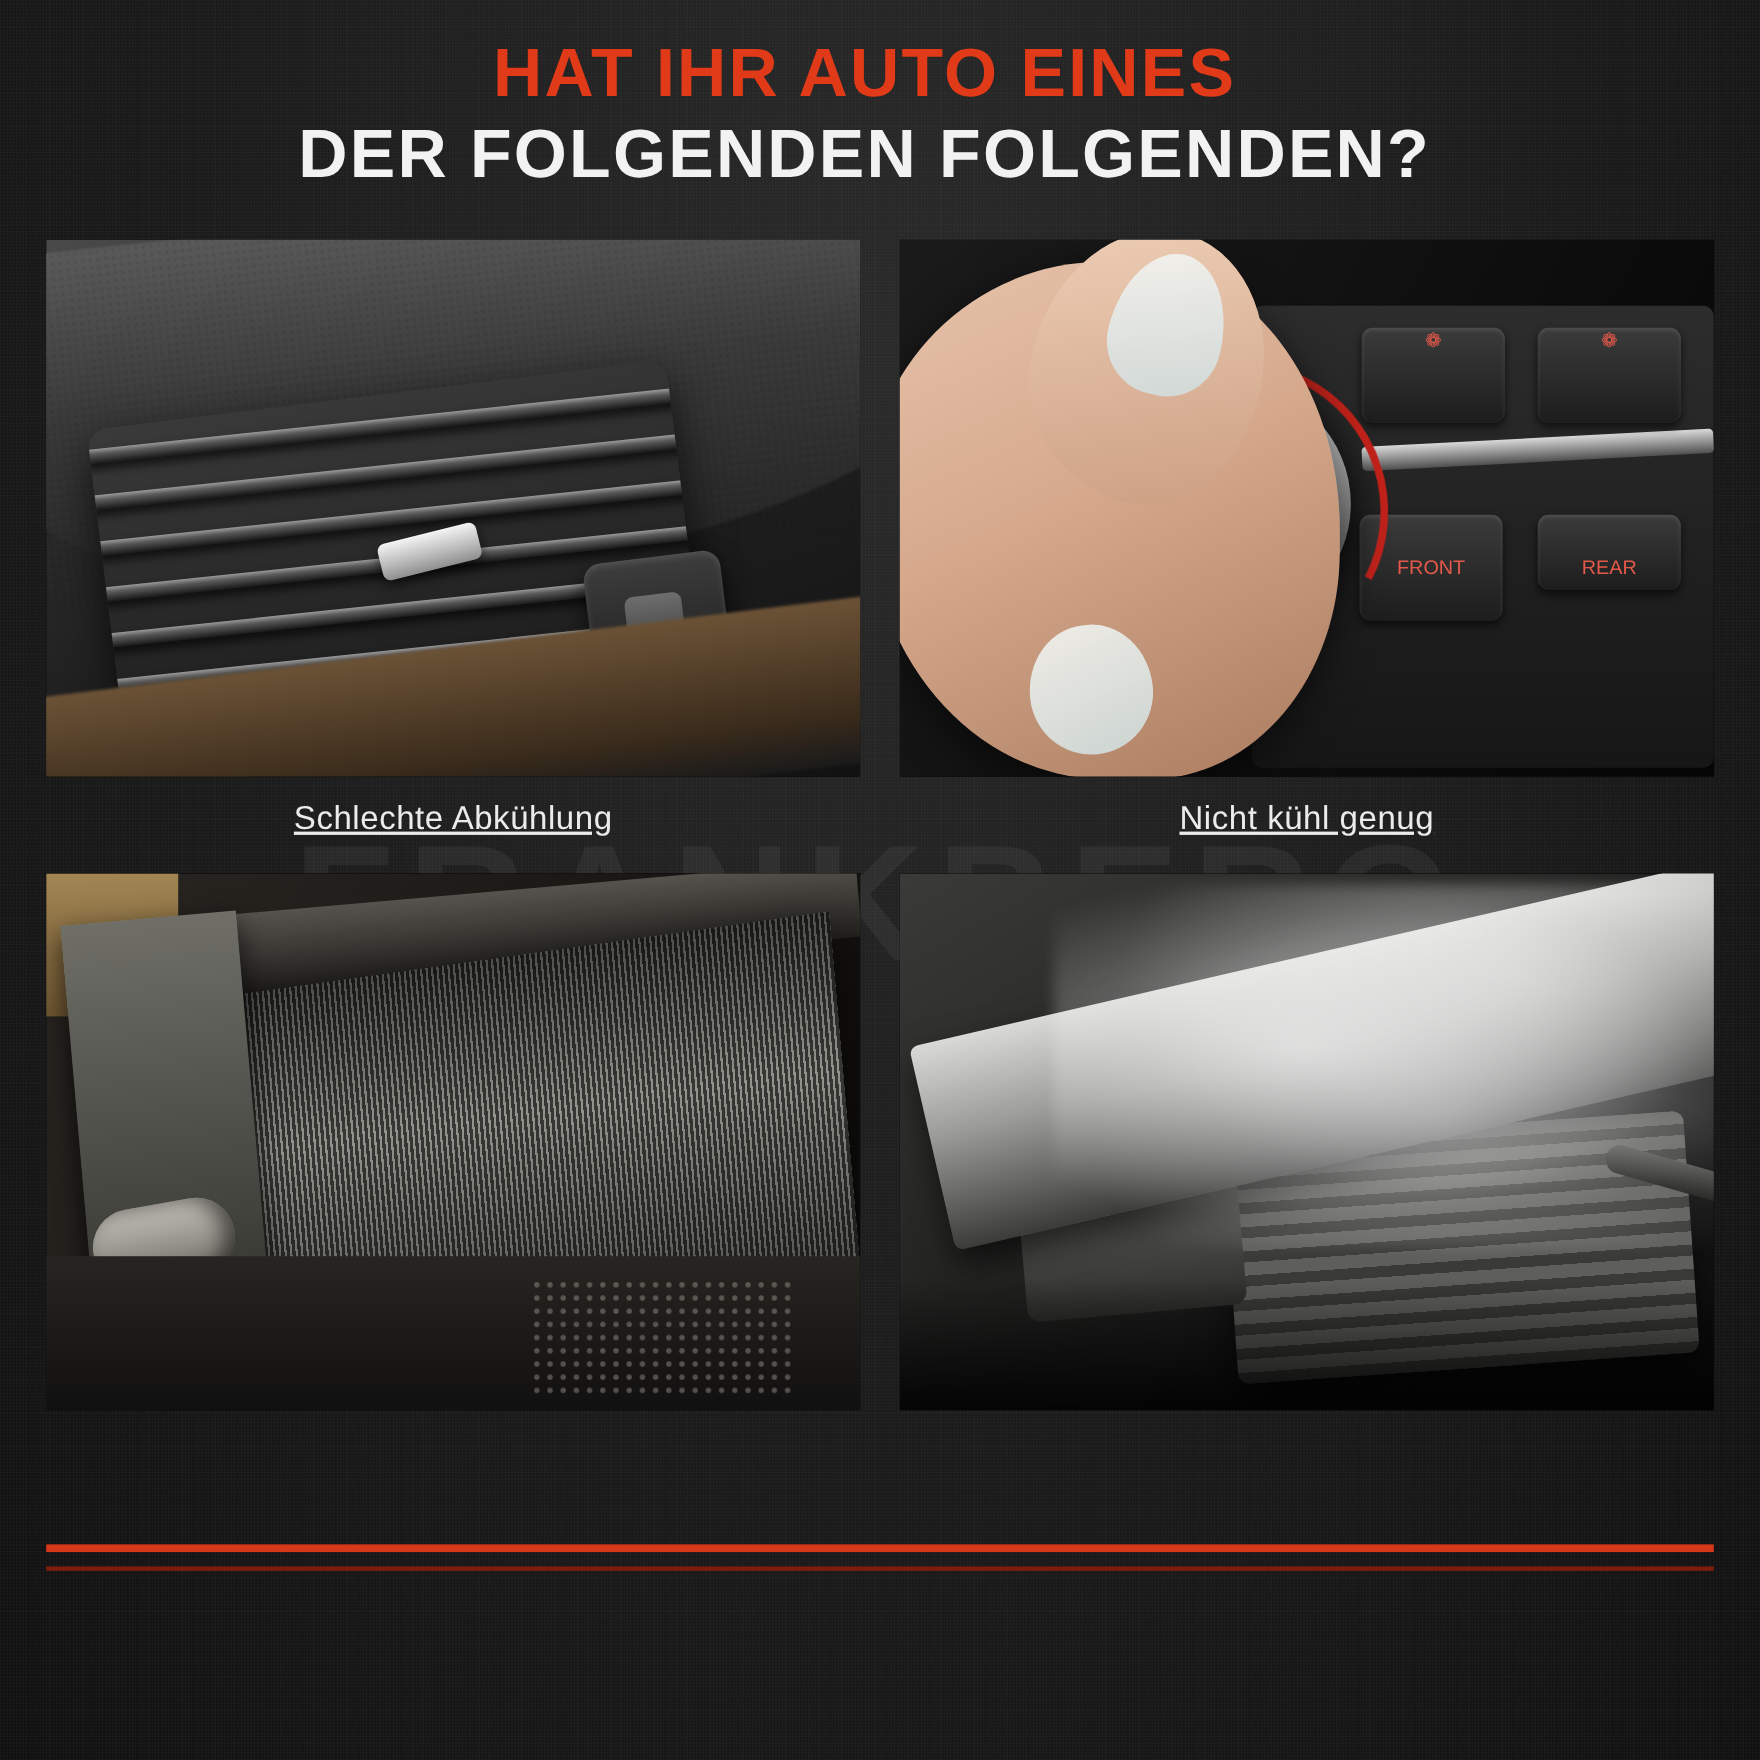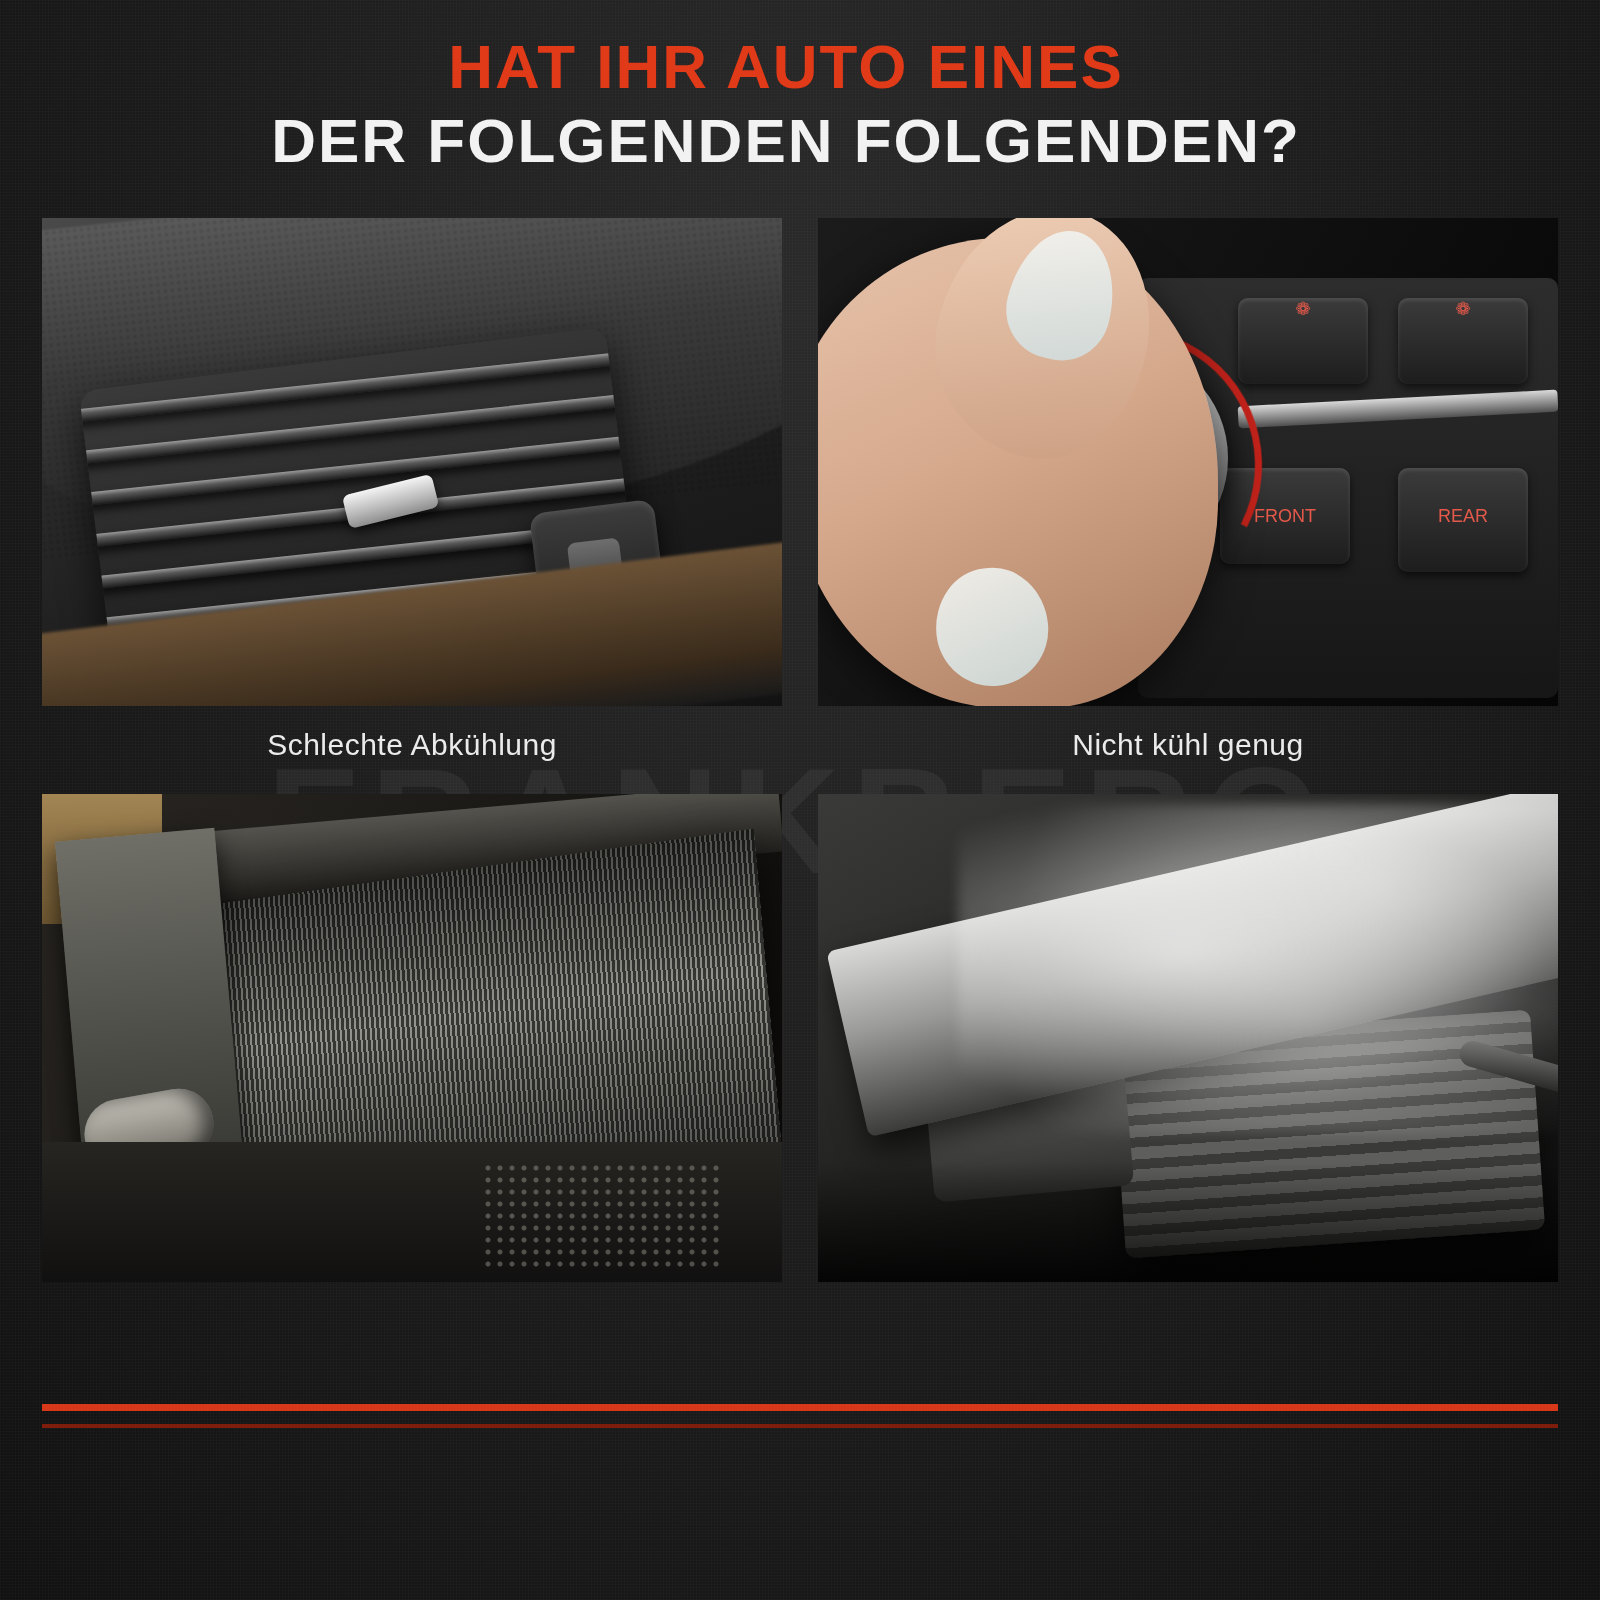--- a/index.html
+++ b/index.html
@@ -88,20 +88,21 @@
     position: relative;
     background: #000;
   }
   .caption {
     height: 78px;
     line-height: 78px;
     text-align: center;
     color: #ebebeb;
     font-size: 30px;
     letter-spacing: 0.5px;
+    text-decoration: underline;
   }
 
   
   .vent {
     position: absolute; inset: 0;
     background:
       linear-gradient(160deg, #4a4a4a 0%, #2e2e2e 28%, #1e1e1e 60%, #121212 100%);
   }
   .vent .dash-top {
     position: absolute; left: -40px; top: -30px; width: 900px; height: 330px;
@@ -391,22 +392,22 @@
       <div class="caption">Schlechte Abkühlung</div>
     </div>
 
     <div class="card">
       <div class="photo">
         <div class="climate">
           <div class="panel"></div>
           <div class="silverbar"></div>
           <div class="btn" style="right:190px; top:80px; width:130px; height:86px;">❁</div>
           <div class="btn" style="right:30px; top:80px; width:130px; height:86px;">❁</div>
-          <div class="btn" style="right:208px; top:250px; width:130px; height:96px; line-height:96px;">FRONT</div>
-          <div class="btn" style="right:30px; top:250px; width:130px; height:104px; line-height:96px;">REAR</div>
+          <div class="btn" style="right:192px; top:250px; width:130px; height:96px; line-height:96px;">FRONT</div>
+          <div class="btn" style="right:30px; top:250px; width:130px; height:68px; line-height:96px;">REAR</div>
           <div class="red-arc"></div>
           <div class="dial-ring">
             <div class="dial-face">
               <div class="dial-mark"></div>
               <div class="dial-label">AUTO</div>
             </div>
           </div>
           <div class="hand"></div>
           <div class="thumb"></div>
           <div class="nail"></div>

